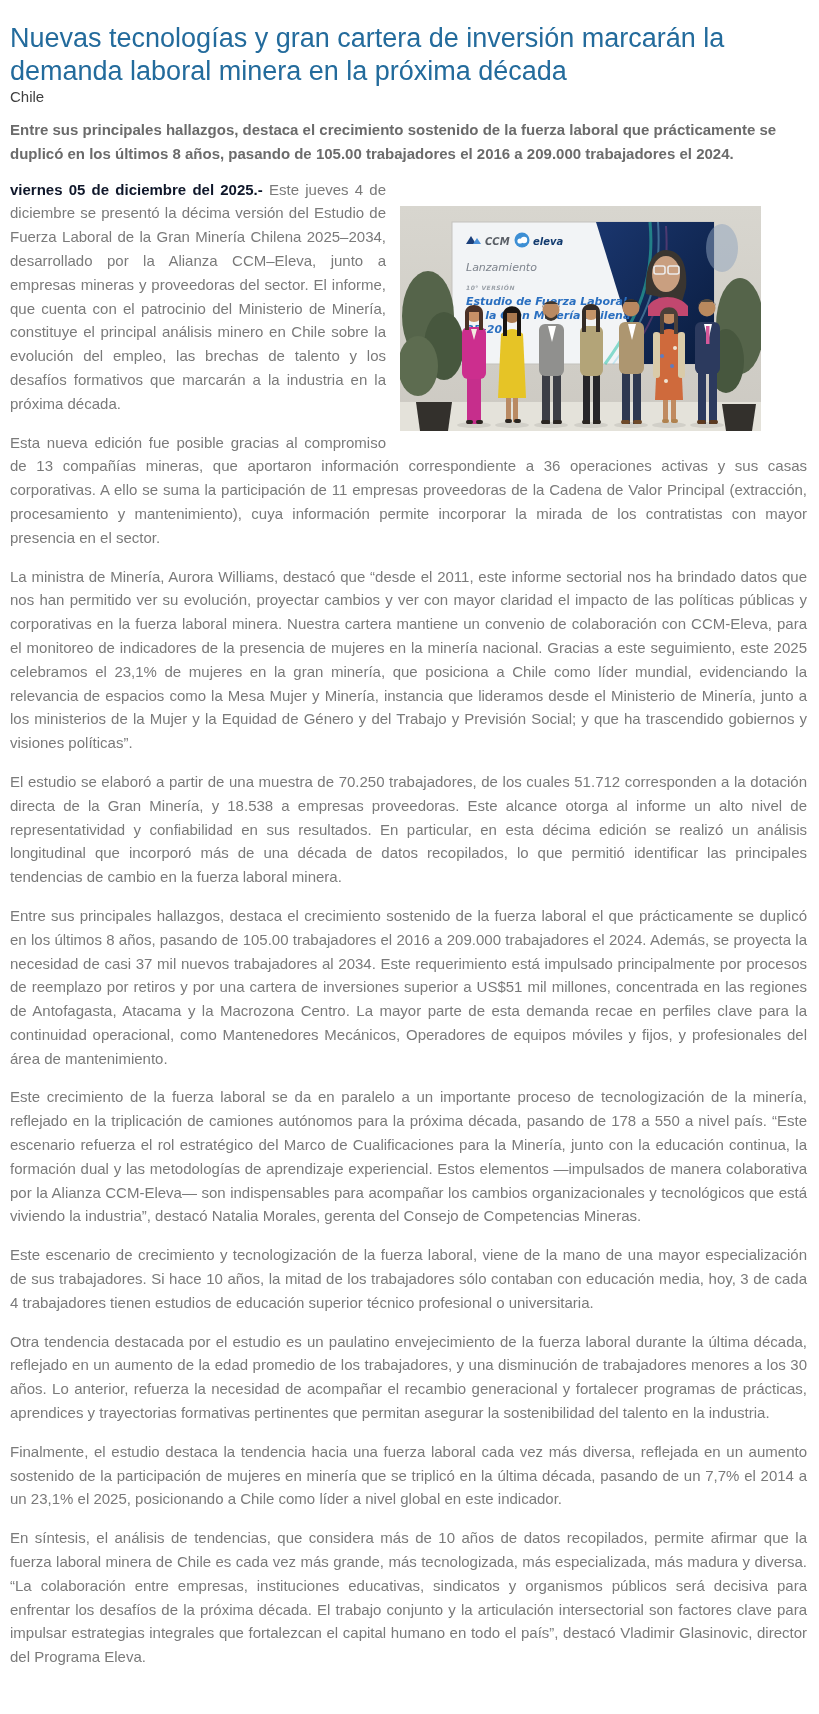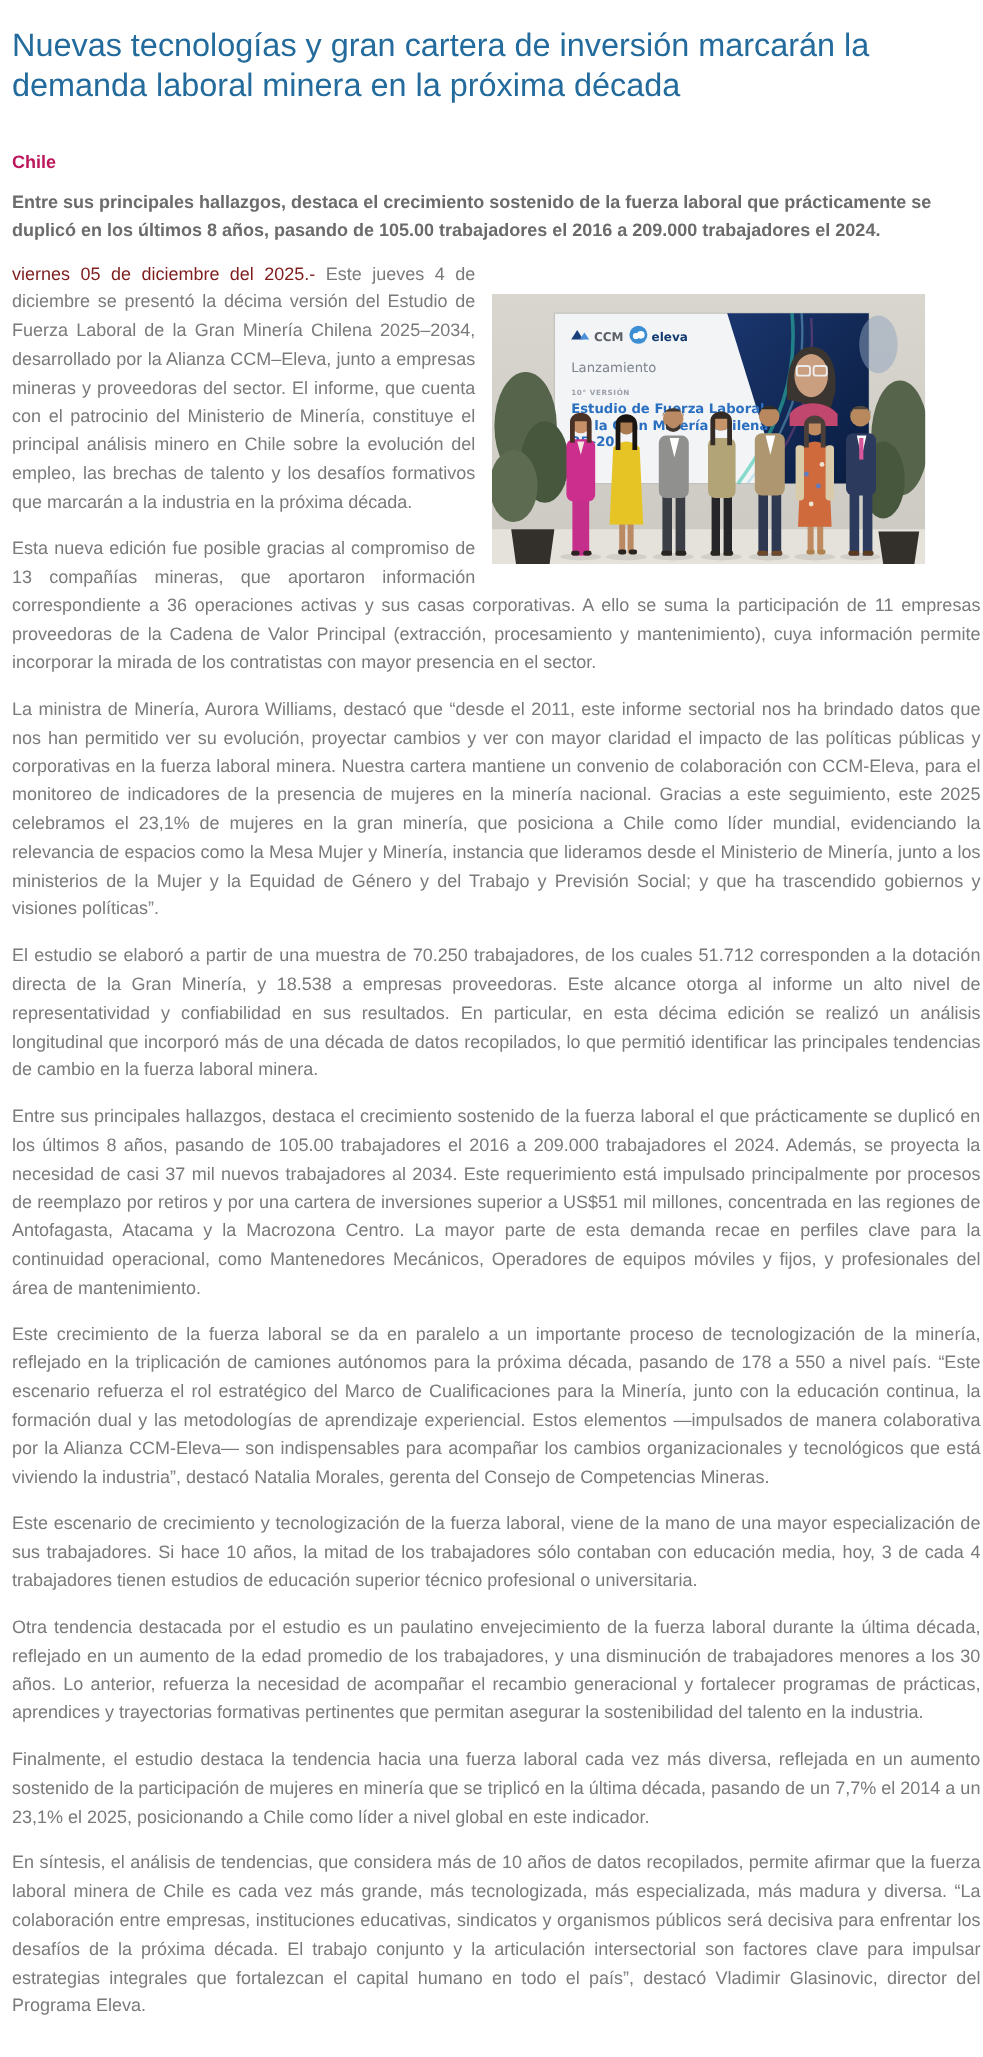--- a/index.html
+++ b/index.html
@@ -4,66 +4,66 @@
 <style>
   * { margin: 0; padding: 0; box-sizing: border-box; }
   html, body { background: #ffffff; }
   body {
     width: 819px;
     min-height: 1714px;
     font-family: "Liberation Sans", "DejaVu Sans", sans-serif;
     overflow: hidden;
   }
   .article {
-    padding: 22px 2px 0 10px;
+    padding: 22px 12px 0 10px;
   }
   .title {
     font-size: 27px;
     line-height: 33px;
     font-weight: 500;
     color: #236b9c;
     letter-spacing: 0;
   }
   .byline {
     margin-top: 13px;
     font-size: 15px;
     color: #6d6d6d;
   }
   .byline .sep { color: #c9c9c9; padding: 0 6px; }
   .byline .date { color: #f08474; font-size: 13px; }
   .byline a { color: #6d6d6d; text-decoration: none; }
   .location {
-    margin-top: 39px;
-    font-size: 15px;
-    font-weight: 700;
-    color: #be185d;
+    font-size: 15px;
+    font-weight: 400;
+    color: #404040;
   }
   .lead {
     margin-top: 13px;
     font-size: 15px;
     line-height: 23.8px;
     font-weight: 700;
     color: #6b6b6b;
     text-align: left;
   }
   .body-copy {
     margin-top: 12px;
     color: #7a7a7a;
     font-size: 15px;
     line-height: 23.8px;
     text-align: justify;
   }
   .body-copy p { margin: 0 0 15px 0; }
-  .body-copy p strong { color: #7f1d1d; font-weight: 400; }
+  .body-copy p strong { color: #0f172a; font-weight: 700; }
   figure.event-photo {
     float: right;
     width: 407px;
     height: 225px;
     margin: 28px 0 0 14px;
     line-height: 0;
+    font-style: italic;
   }
   figure.event-photo svg { width: 361px; height: 225px; display: block; }
 </style>
 </head>
 <body>
 
 <div class="article">
 
   <h1 class="title">Nuevas tecnologías y gran cartera de inversión marcarán la demanda laboral minera en la próxima década</h1>
 

